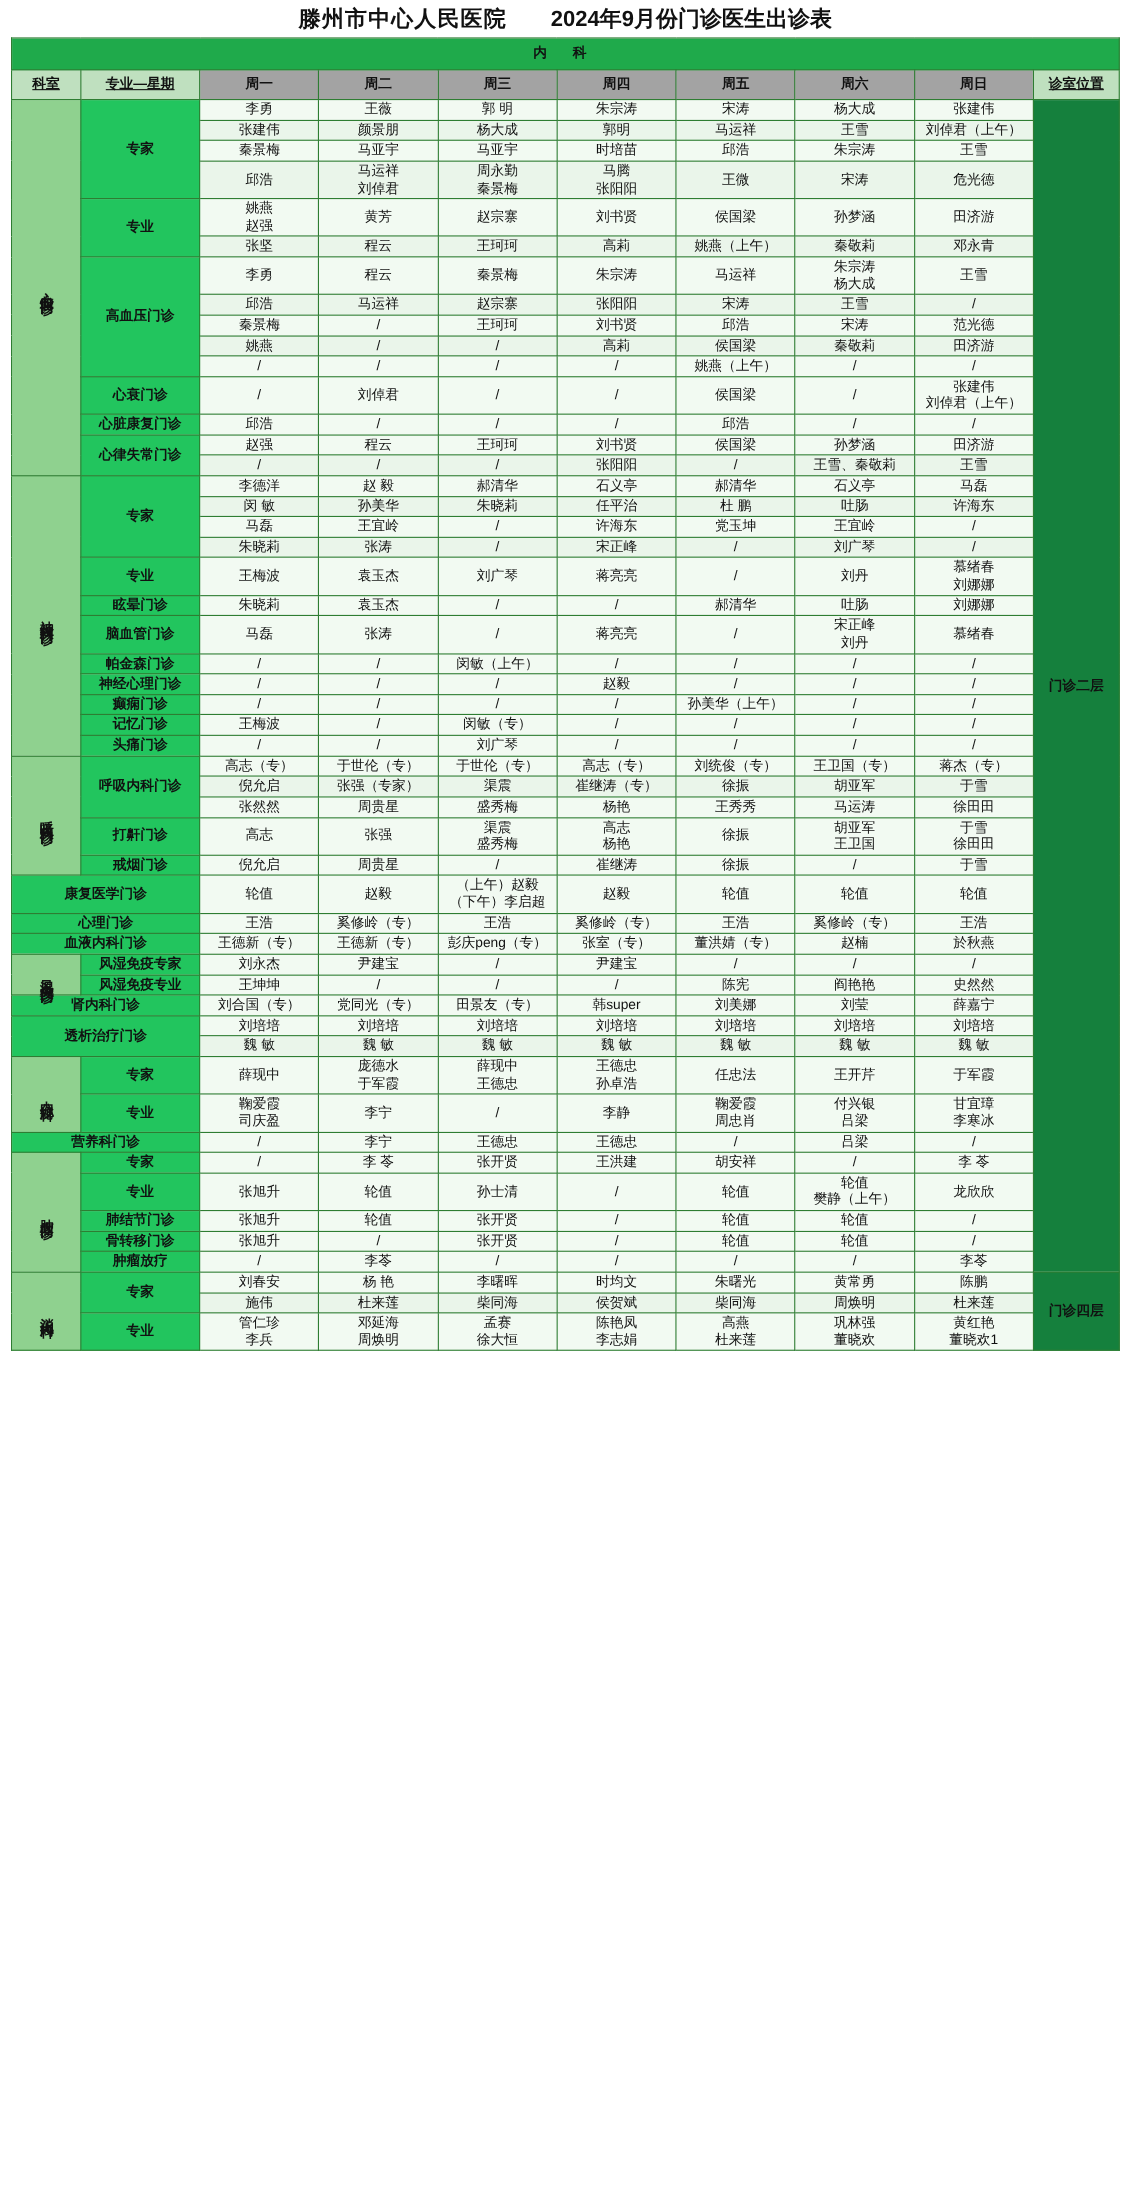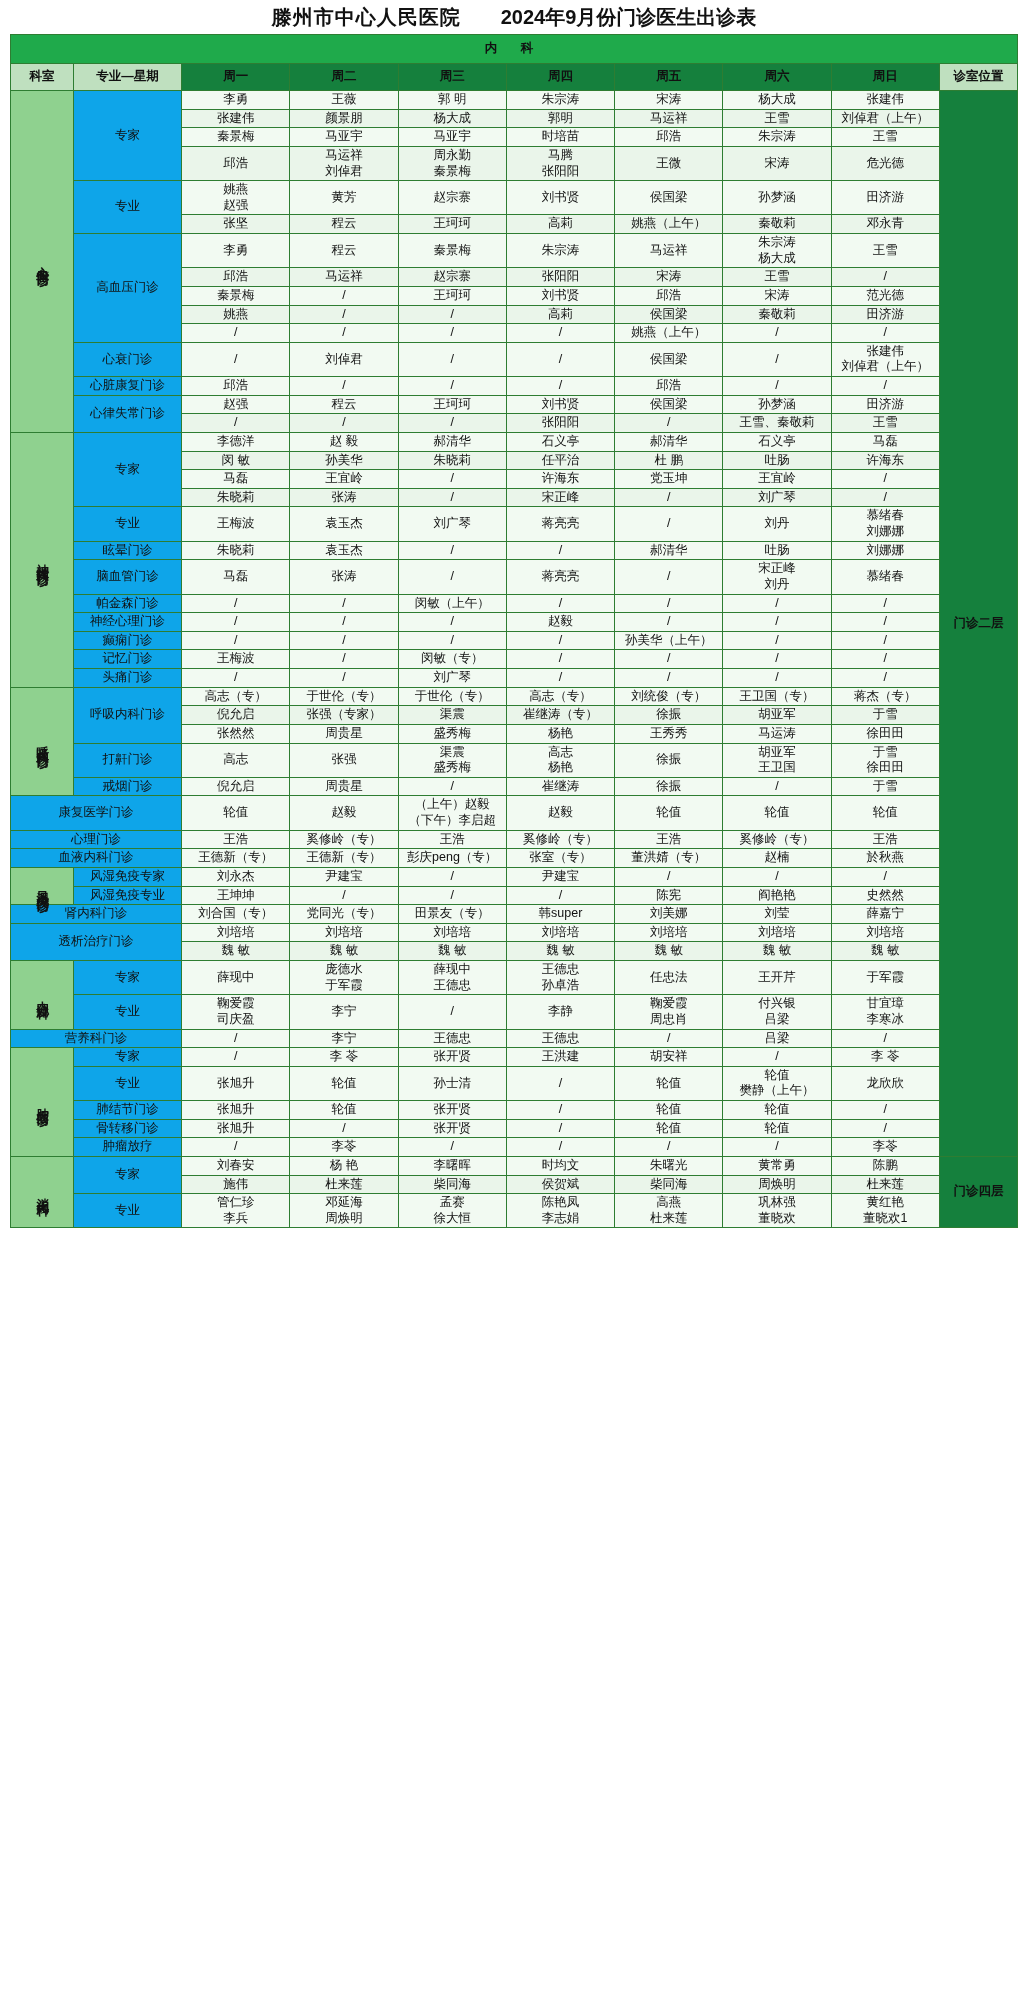--- a/index.html
+++ b/index.html
@@ -4,29 +4,29 @@
 <style>
   html,body{margin:0;padding:0;background:#ffffff;}
   body{font-family:"Liberation Sans","DejaVu Sans",sans-serif;}
   #page{width:1028px;min-height:2000px;background:#fff;position:relative;}
   .title-bar{height:34px;display:flex;align-items:center;justify-content:center;gap:40px;font-weight:bold;font-size:20px;color:#111;}
   .title-bar .t1{letter-spacing:1px;}
   .title-bar .t2{letter-spacing:0px;text-align:right;}
   table.sched{border-collapse:collapse;width:1008px;margin:0 10px;table-layout:fixed;}
   table.sched td,table.sched th{border:1px solid #2e7d32;text-align:center;vertical-align:middle;font-size:12.5px;color:#111;padding:1px 2px;line-height:1.25;}
   .dept-head{background:#1faa4b;color:#fff;font-weight:bold;font-size:16px;letter-spacing:10px;height:26px;}
-  .hdr td{background:#15803d;font-weight:bold;font-size:13px;height:24px;}
-  .hdr td.dark{background:#bfe0bf;}
+  .hdr td{background:#a3a3a3;font-weight:bold;font-size:13px;height:24px;}
+  .hdr td.dark{background:#bfe0bf;text-decoration:underline;}
   .colA{width:58px;}
   .colB{width:100px;}
   .colDay{width:100px;}
   .colLoc{width:72px;}
   .vert{writing-mode:vertical-rl;text-orientation:upright;letter-spacing:2px;font-weight:bold;font-size:13px;}
   .grp{background:#8fd18f;font-weight:bold;}
-  .sub{background:#0ea5e9;font-weight:normal;margin-left:31px;}
+  .sub{background:#22c55e;font-weight:bold;margin-left:31px;}
   .cell{background:#f2faf2;}
   .cell.alt{background:#eaf5ea;}
   .loc{background:#15803d;font-weight:bold;font-size:13px;}
   .nm{display:block;}
 </style>
 </head>
 <body>
 
 <div id="page">
 

